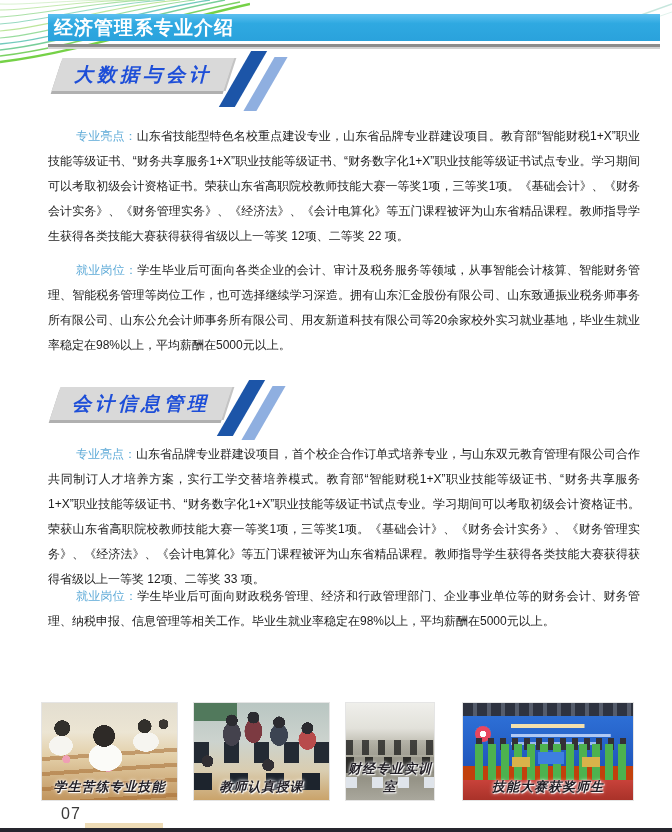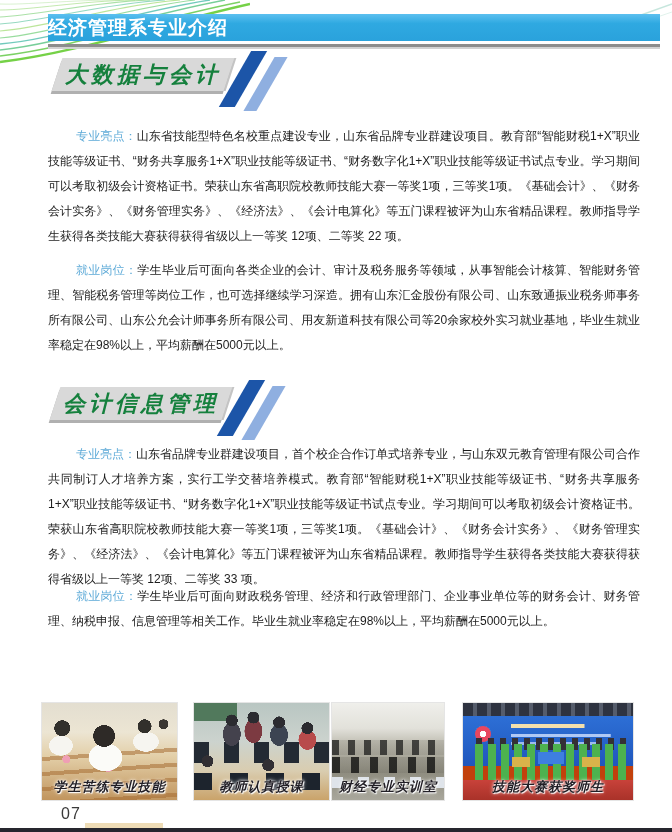--- a/index.html
+++ b/index.html
@@ -12,36 +12,36 @@
   
   .corner-deco{position:absolute;left:0;top:0;width:250px;height:64px;pointer-events:none;}
   .tr-deco{position:absolute;right:0;top:0;width:90px;height:40px;pointer-events:none;}
   
   .header-bar{
     position:absolute;left:48px;top:14px;width:612px;height:27px;
     background:linear-gradient(180deg,#5cc0ef 0%,#2fa9e1 35%,#2aa2dc 100%);
   }
   .header-bar .title{
     display:block;color:#ffffff;font-weight:bold;font-size:19px;line-height:27px;
-    letter-spacing:1px;
+    padding-left:6px;letter-spacing:1px;
   }
   .header-rule{
     position:absolute;left:48px;top:44px;width:612px;height:3px;
     background:#8c8c8c;border-bottom:2px solid #d2d2d2;
   }
   
   .banner{position:absolute;width:240px;height:34px;}
   .banner .plate{
     position:absolute;left:0;top:0;width:172px;height:33px;background:#d9d9d9;
     transform:skewX(-18deg);box-shadow:0 3px 0 #b0b0b0, 2px 0 0 #c4c4c4;
   }
   .banner .label{
     position:absolute;left:0;top:0;width:172px;height:33px;line-height:33px;
-    text-align:center;color:#15803d;font-weight:bold;font-style:italic;
-    font-size:22px;letter-spacing:4px;
+    text-align:center;color:#1d4ed8;font-weight:bold;font-style:italic;
+    font-size:19px;letter-spacing:4px;
   }
   .banner .stripe-dark{
     position:absolute;left:178px;top:-7px;width:16px;height:56px;background:#1c55a8;
     transform:skewX(-30deg);
   }
   .banner .stripe-light{
     position:absolute;left:202px;top:-1px;width:13px;height:54px;background:#8fafe0;
     transform:skewX(-30deg);
   }
   .banner1{left:57px;top:58px;}
@@ -88,21 +88,21 @@
     radial-gradient(circle 6px at 28% 18%, #2b2b30 98%, transparent),
     radial-gradient(ellipse 9px 12px at 28% 32%, #44424d 98%, transparent),
     radial-gradient(circle 6px at 44% 15%, #2b2b30 98%, transparent),
     radial-gradient(ellipse 9px 12px at 44% 29%, #7c3a41 98%, transparent),
     radial-gradient(circle 6px at 63% 20%, #2b2b30 98%, transparent),
     radial-gradient(ellipse 9px 11px at 63% 33%, #3c4452 98%, transparent),
     radial-gradient(circle 6px at 84% 26%, #2b2b30 98%, transparent),
     radial-gradient(ellipse 9px 10px at 84% 38%, #b84b4b 98%, transparent),
     radial-gradient(circle 6px at 10% 60%, #312f33 98%, transparent),
     radial-gradient(circle 6px at 55% 64%, #312f33 98%, transparent);}
-  .photo3{left:332px;width:112px;background:linear-gradient(180deg,#efefeb 0%,#e2e1da 26%,#b9b7ab 45%,#8f8d80 72%,#a9a79c 100%);}
+  .photo3{left:346px;width:88px;background:linear-gradient(180deg,#efefeb 0%,#e2e1da 26%,#b9b7ab 45%,#8f8d80 72%,#a9a79c 100%);}
   .ph3-crowd{position:absolute;left:0;right:0;top:38%;height:16%;
     background:repeating-linear-gradient(90deg,rgba(42,42,40,.85) 0 7px,rgba(130,128,118,.25) 7px 16px);}
   .ph3-crowd2{position:absolute;left:0;right:0;top:56%;height:16%;
     background:repeating-linear-gradient(90deg,rgba(30,30,28,.9) 0 8px,rgba(110,108,98,.25) 8px 19px);}
   .ph3-screens{position:absolute;left:0;right:0;top:76%;height:12%;
     background:repeating-linear-gradient(90deg,#dfe4ea 0 11px,rgba(0,0,0,0) 11px 26px);}
   .photo4{left:463px;width:170px;background:#c2410c;}
   .ph4-building{position:absolute;left:0;right:0;top:0;height:13%;
     background:repeating-linear-gradient(90deg,#2e3340 0 10px,#555c6b 10px 14px);}
   .ph4-banner{position:absolute;left:0;right:0;top:13%;height:52%;

